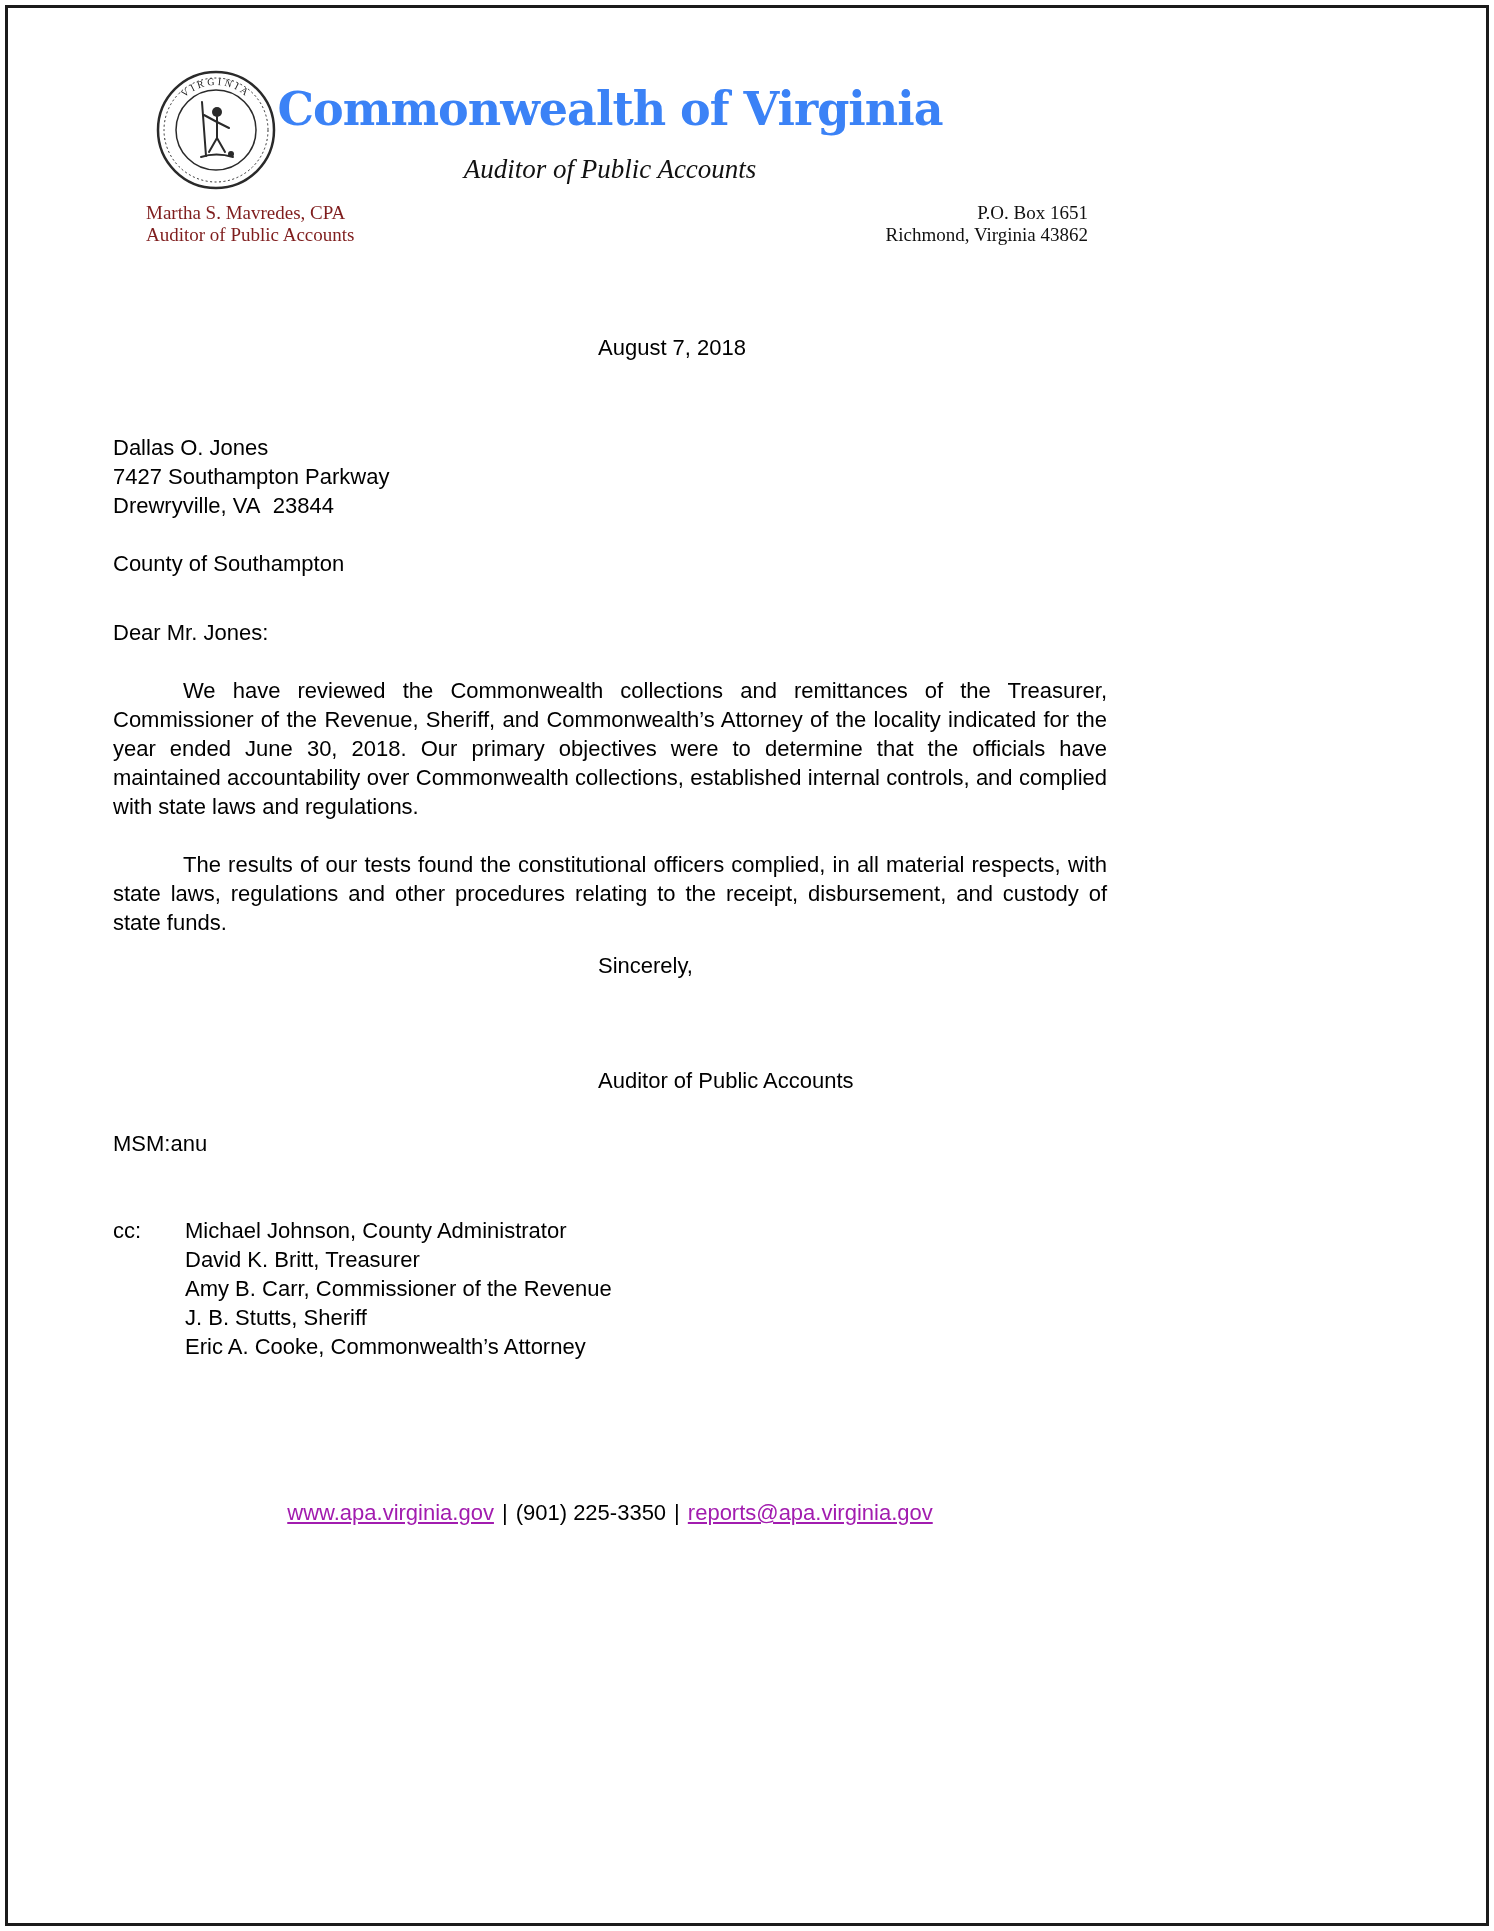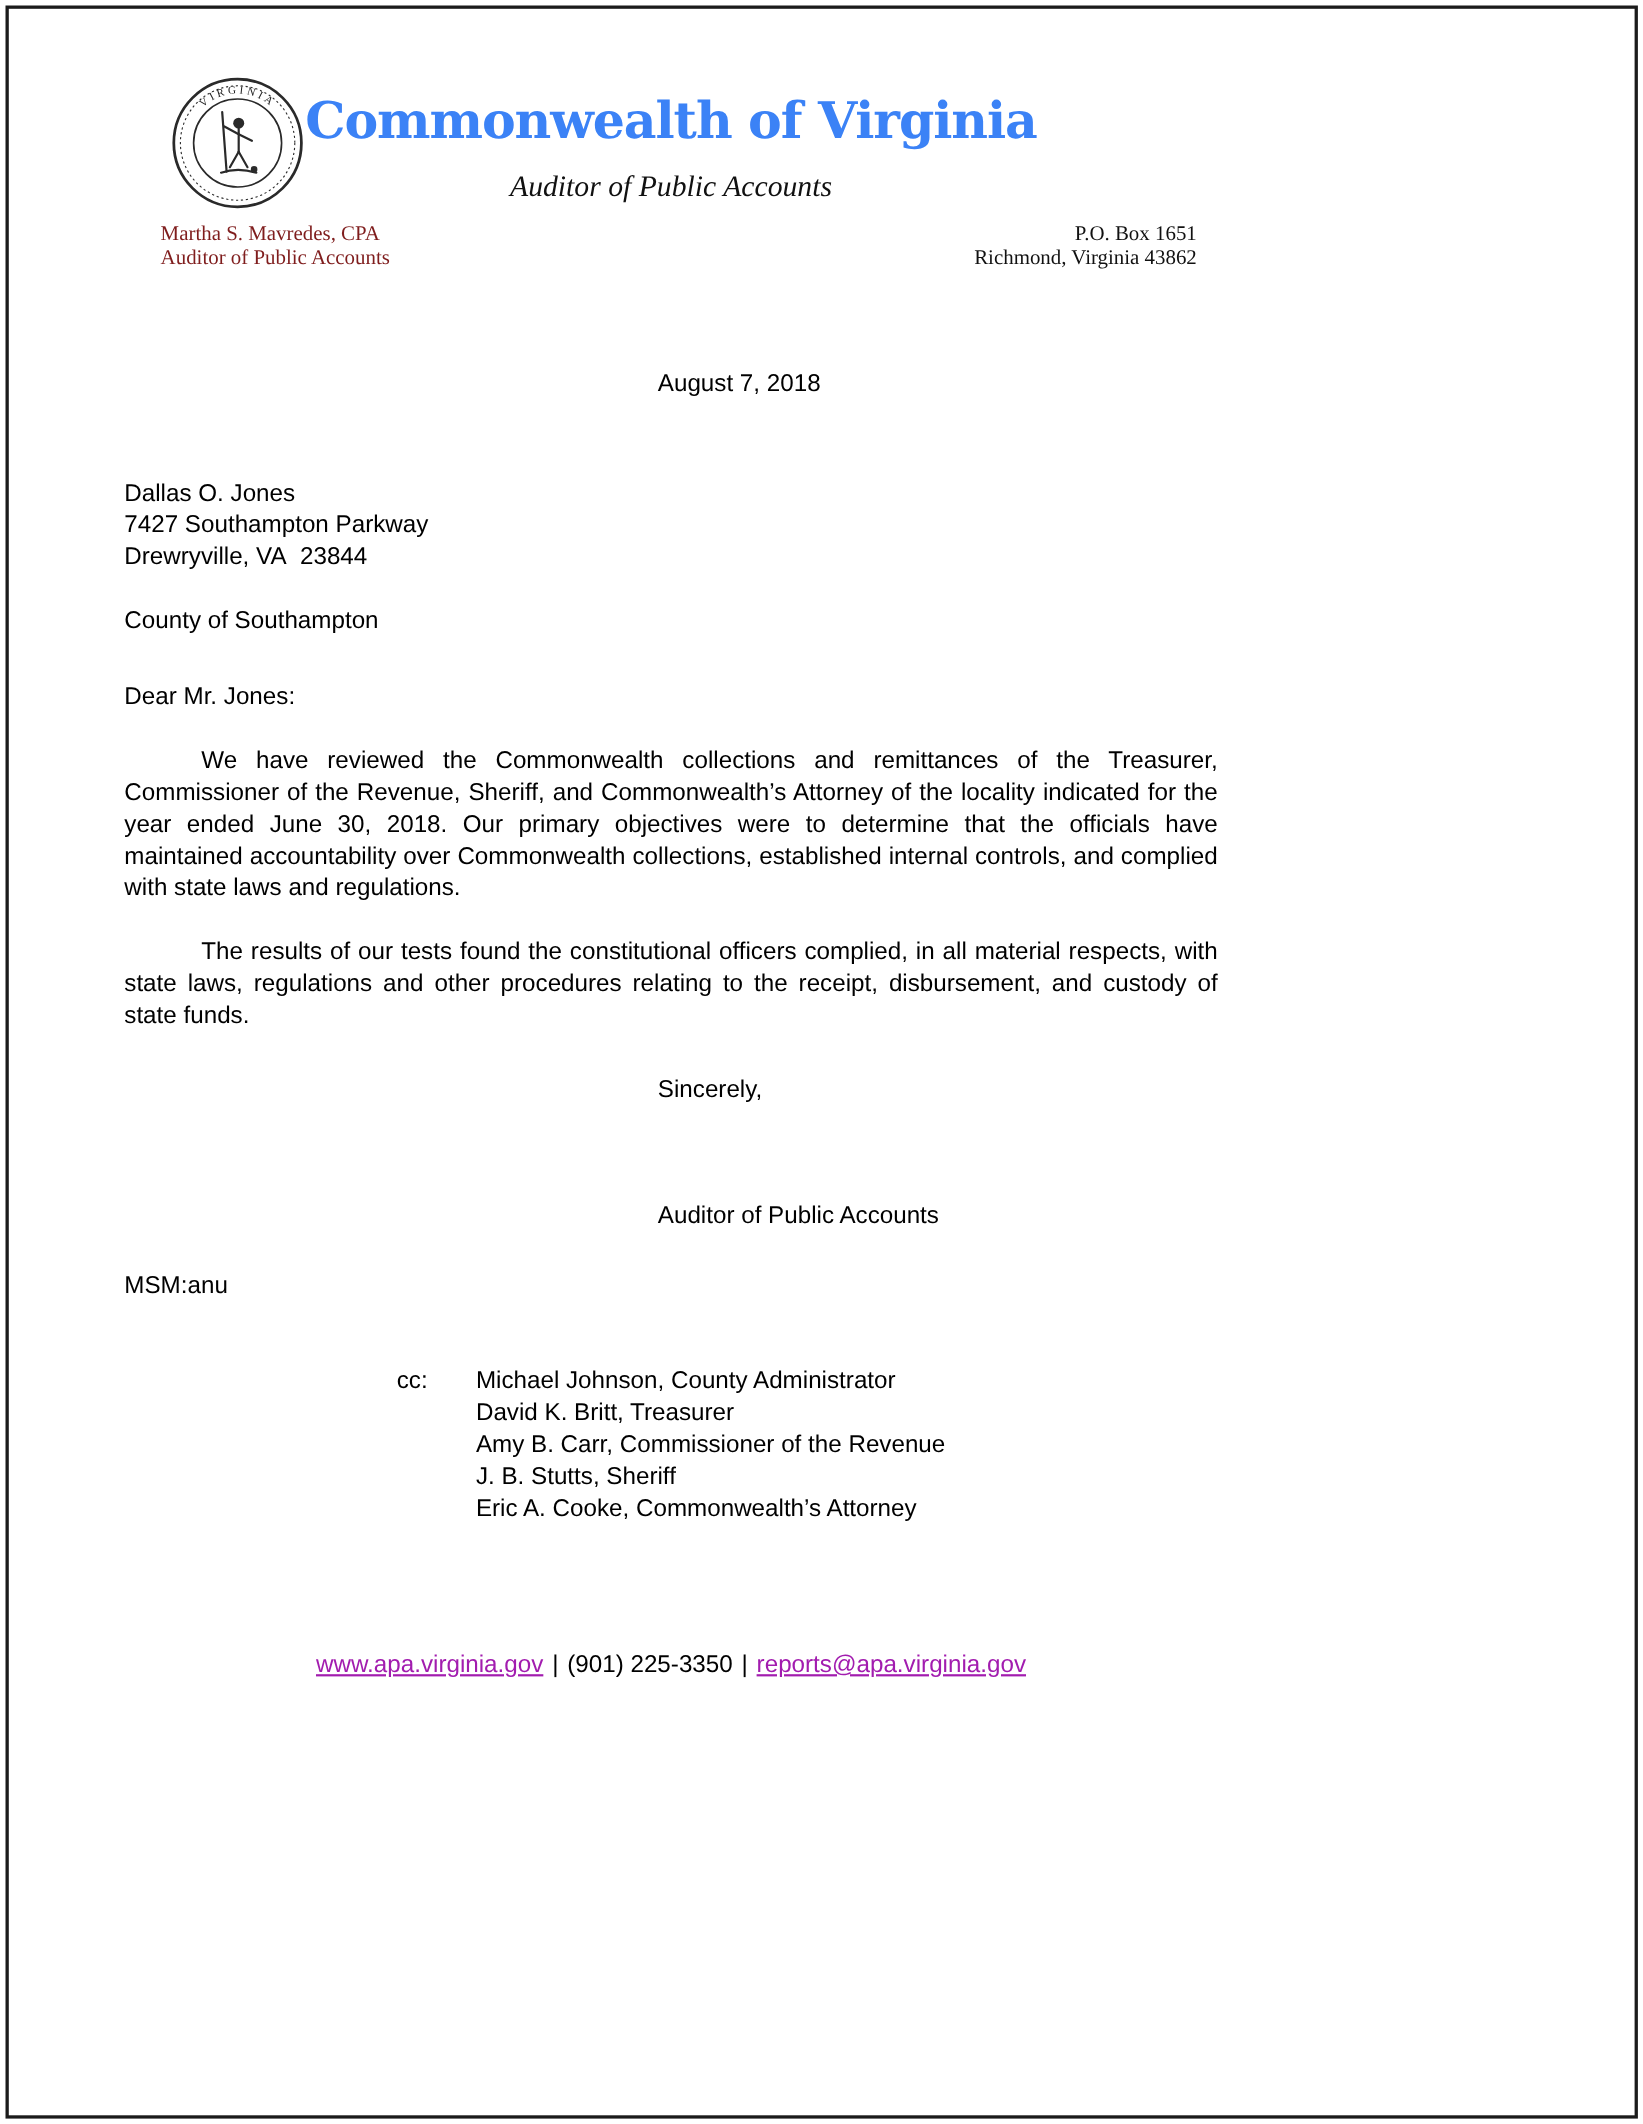--- a/index.html
+++ b/index.html
@@ -74,24 +74,24 @@
   }
   .date-line   { margin-top: 75px; padding-left: 485px; }
   .recipient   { margin-top: 71px; }
   .locality    { margin-top: 29px; }
   .salutation  { margin-top: 40px; }
   .body-para {
     margin-top: 29px;
     text-align: justify;
     text-indent: 70px;
   }
-  .closing     { margin-top: 38px; padding-left: 485px; }
+  .closing     { margin-top: 14px; padding-left: 485px; }
   .sig-title   { margin-top: 86px; padding-left: 485px; }
   .reference   { margin-top: 34px; }
-  .cc-block    { margin-top: 58px; display: flex; justify-content: center; }
+  .cc-block    { margin-top: 58px; display: flex; }
   .cc-label    { width: 72px; }
   
   .footer {
     position: absolute;
     left: 105px; top: 1492px;
     width: 994px;
     text-align: center;
     font-size: 22px;
   }
   .footer a {

